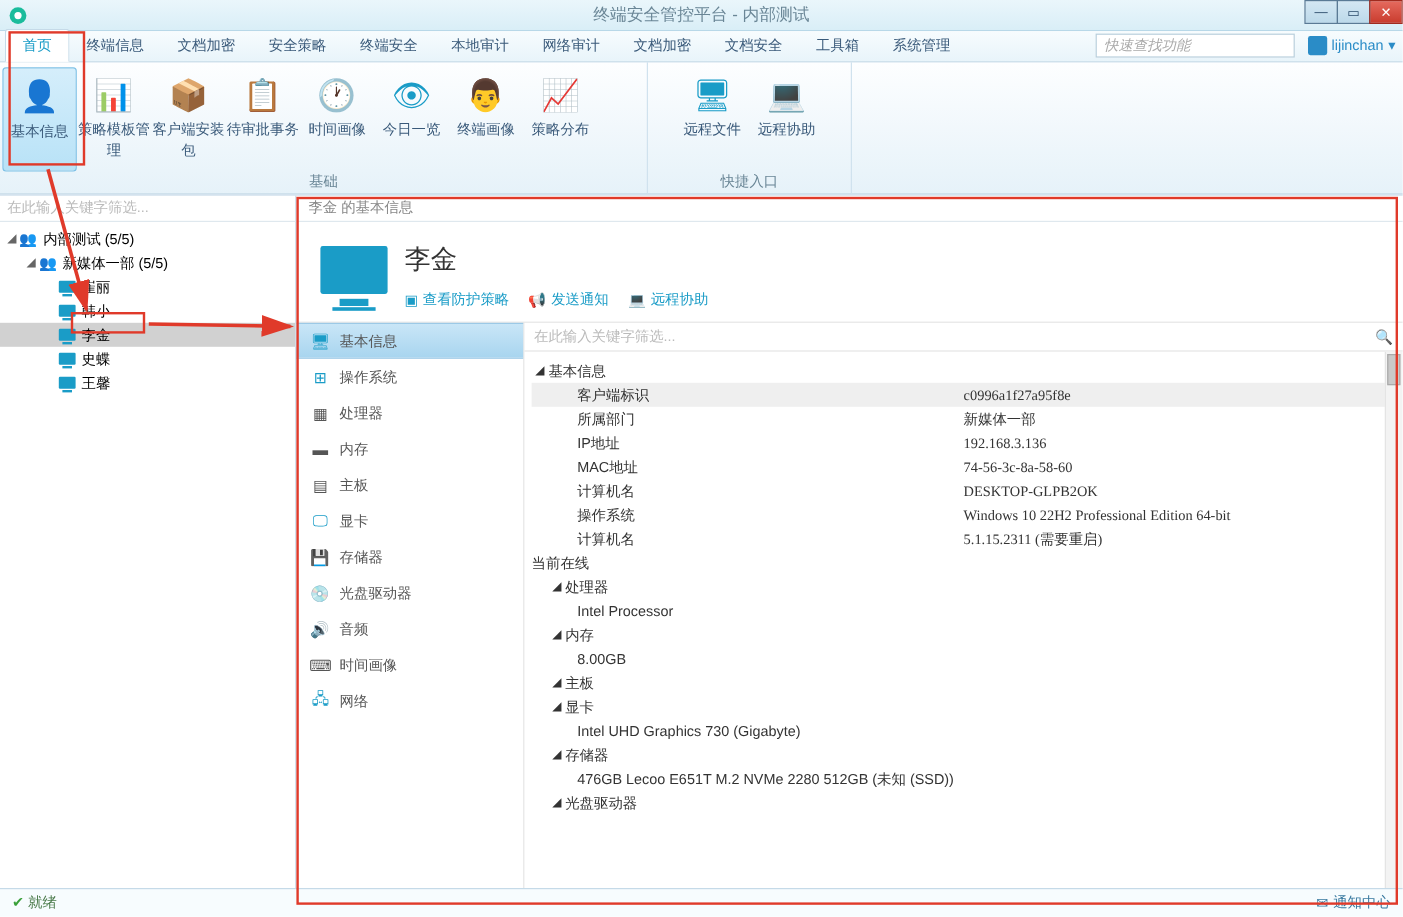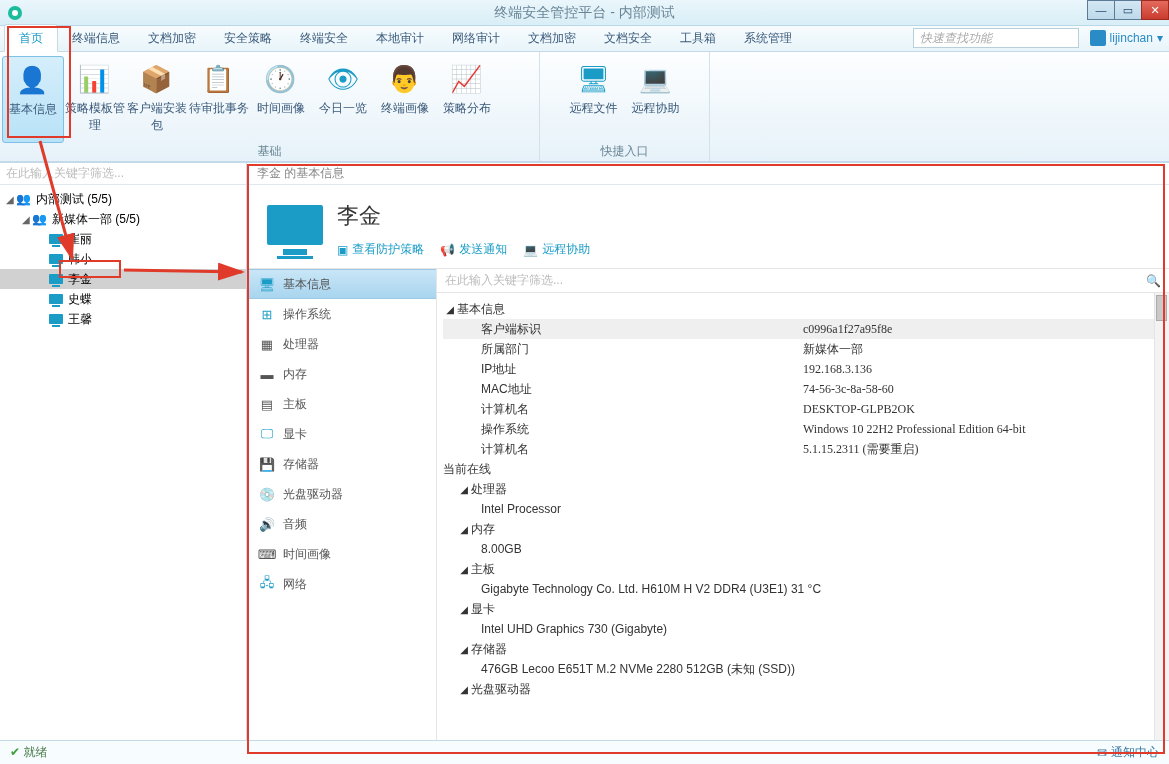--- a/index.html
+++ b/index.html
@@ -343,21 +343,20 @@
           <div class="sub1">Intel Processor</div>
           <div class="group-hdr" style="padding-left:14px;">
               <span class="tw">◢</span>
               <span>内存</span>
             </div>
           <div class="sub1">8.00GB</div>
           <div class="group-hdr" style="padding-left:14px;">
               <span class="tw">◢</span>
               <span>主板</span>
             </div>
-          <div class="sub1">Gigabyte Technology Co. Ltd. H610M H V2 DDR4 (U3E1)   31 °C</div>
           <div class="group-hdr" style="padding-left:14px;">
               <span class="tw">◢</span>
               <span>显卡</span>
             </div>
           <div class="sub1">Intel UHD Graphics 730 (Gigabyte)</div>
           <div class="group-hdr" style="padding-left:14px;">
               <span class="tw">◢</span>
               <span>存储器</span>
             </div>
           <div class="sub1">476GB Lecoo E651T M.2 NVMe 2280 512GB (未知 (SSD))</div>

